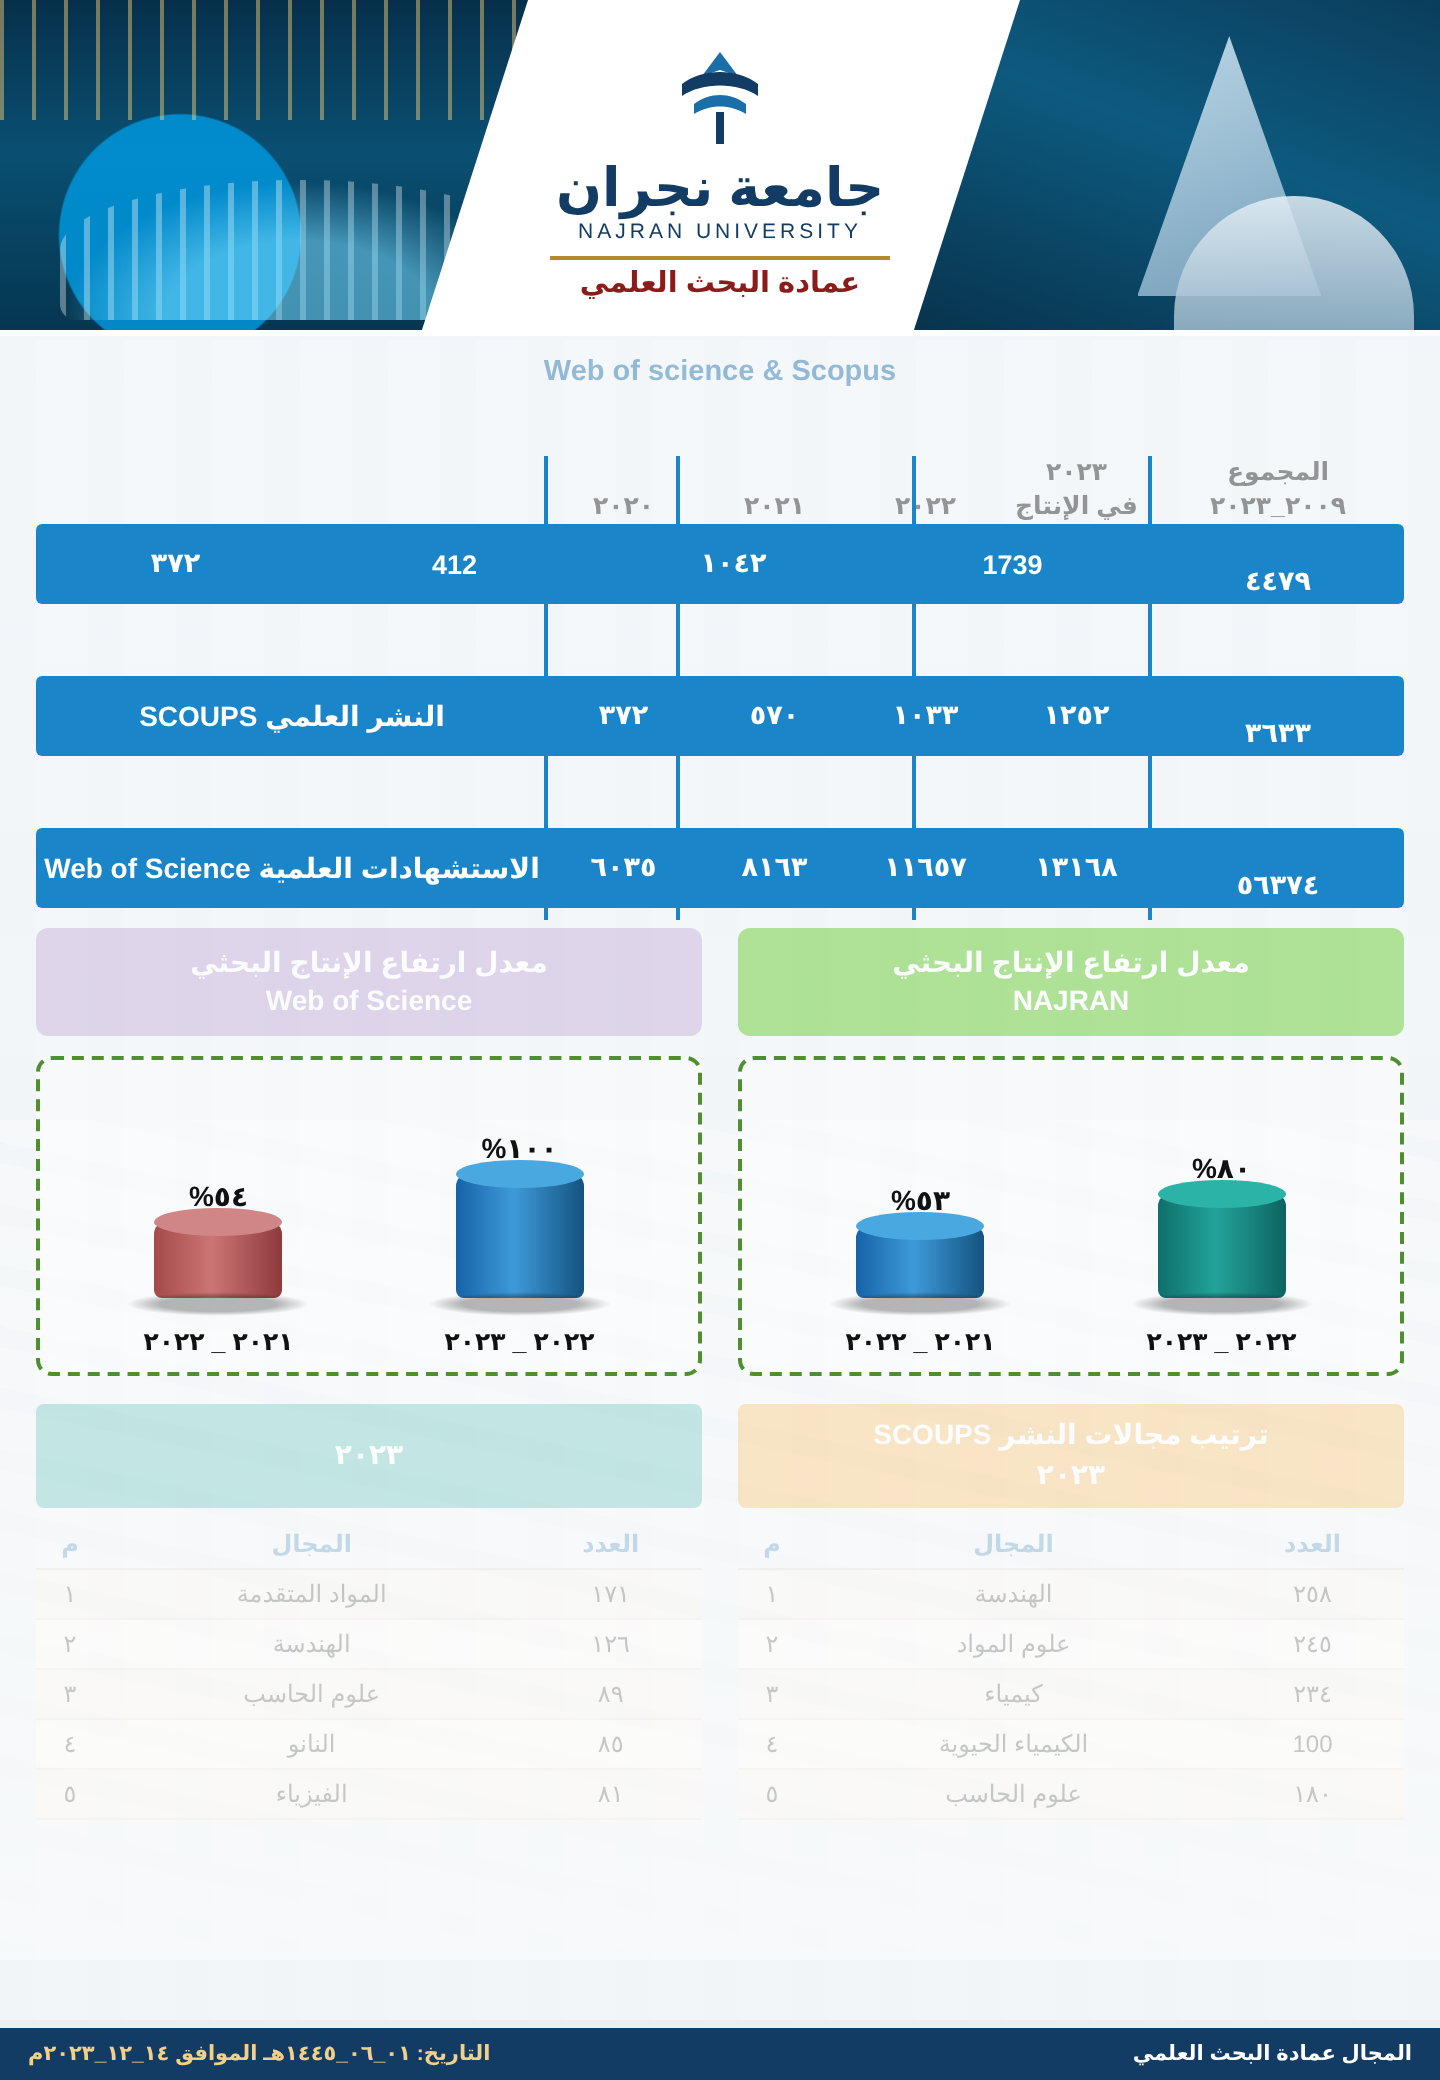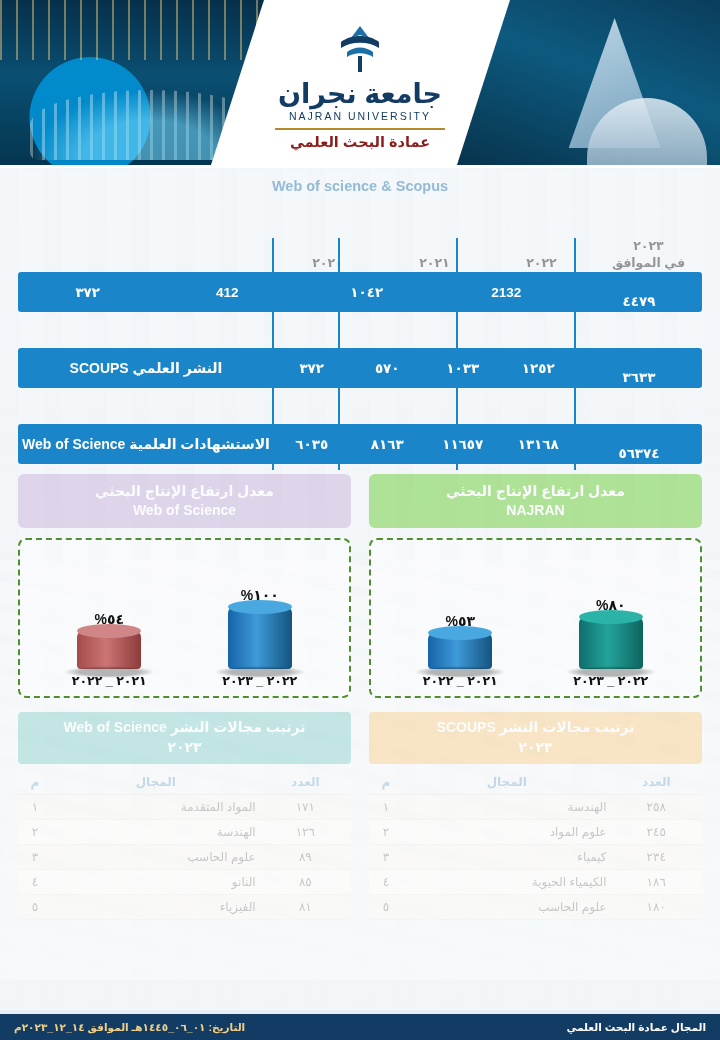--- a/index.html
+++ b/index.html
@@ -105,21 +105,21 @@
     position: absolute; left: 130px; right: 130px; top: 0; height: 56px;
     background: #8d8d8d; color: #fff; display: flex; align-items: center; justify-content: center;
     font-size: 17px; font-weight: bold;
   }
   .title-side { position: absolute; top: 0; width: 12px; height: 56px; background: #c9c9c9; }
   .title-side.l { left: 118px; }
   .title-side.r { right: 118px; }
 
   .section-cap {
     text-align: center; color: #1b6fa8; font-weight: bold; font-size: 14.5px;
-    margin: 10px 0 16px;
+    margin: 10px 0 6px;
   }
 
   
   .stats { margin: 0 18px; }
   .stats-head { display: flex; align-items: flex-end; height: 62px; }
   .sh-cell {
     text-align: center; color: #1a1a1a; font-weight: bold; font-size: 12.5px; line-height: 1.35;
   }
   .sh-label { flex: 0 0 256px; }
   .sh-num { flex: 1 1 0; }
@@ -160,21 +160,21 @@
   .cyl-wrap { width: 118px; text-align: center; position: relative; }
   .cyl-pct { font-size: 14px; font-weight: bold; color: #111; margin-bottom: 4px; }
   .cyl {
     width: 64px; margin: 0 auto; position: relative; border-radius: 6px 6px 4px 4px;
   }
   .cyl .top { position: absolute; left: 0; right: 0; top: -7px; height: 14px; border-radius: 50%; }
   .cyl .shadow {
     position: absolute; left: -14px; right: -14px; bottom: -9px; height: 12px;
     background: radial-gradient(ellipse at 50% 50%, rgba(0,0,0,.28) 0 45%, rgba(0,0,0,0) 70%);
   }
-  .cyl-cap { font-size: 12.5px; font-weight: bold; color: #111; margin-top: 4px; letter-spacing: .5px; }
+  .cyl-cap { font-size: 12.5px; font-weight: bold; color: #111; margin-top: 14px; letter-spacing: .5px; }
 
   .c-teal { background: linear-gradient(90deg,#0e6f6b 0%, #23a39a 45%, #0d6460 100%); }
   .c-teal .top { background: #2bb3a8; }
   .c-blue { background: linear-gradient(90deg,#1663a8 0%, #3e9ad8 45%, #14537f 100%); }
   .c-blue .top { background: #4aa8e0; }
   .c-red { background: linear-gradient(90deg,#a44a4a 0%, #cc7575 45%, #8e3b3b 100%); }
   .c-red .top { background: #d08686; }
 
   
   .ranks { display: flex; gap: 18px; margin: 14px 18px 0; }
@@ -188,21 +188,21 @@
   table.rank { width: 100%; border-collapse: collapse; margin-top: 6px; }
   table.rank th {
     color: #1b6fa8; font-size: 12px; font-weight: bold; padding: 5px 4px;
     border-bottom: 1px solid #d8cfc2;
   }
   table.rank td {
     font-size: 12px; color: #222; text-align: center; padding: 5px 4px;
     border-bottom: 1px solid #e5ded2; background: #fbf8f2;
   }
   table.rank tr:nth-child(odd) td { background: #f4efe6; }
-  table.rank td.field { text-align: right; }
+  table.rank td.field { text-align: center; }
 
   
   .footer {
     position: absolute; left: 0; right: 0; bottom: 0; height: 26px;
     background: #123c63; color: #fff; display: flex; align-items: center;
     justify-content: space-between; padding: 0 14px; font-size: 10.5px; font-weight: bold;
   }
   .footer .date { color: #f3d08a; }
 </style>
 </head>
@@ -233,38 +233,42 @@
       <div class="logo-rule"></div>
       <div class="logo-sub">عمادة البحث العلمي</div>
     </div>
   </div>
 
 
   <div class="section-cap">Web of science &amp; Scopus</div>
 
   <div class="stats">
     <div class="stats-head">
+      <div class="sh-cell sh-total">
+        <div>المجموع</div>
+        <div>٢٠٠٩_٢٠٢٣</div>
+      </div>
       <div class="sh-cell sh-num">
         <div>٢٠٢٣</div>
-        <div>في الموافق</div>
+        <div>في الإنتاج</div>
       </div>
       <div class="sh-cell sh-num">٢٠٢٢</div>
       <div class="sh-cell sh-num">٢٠٢١</div>
       <div class="sh-cell sh-num">٢٠٢٠</div>
       <div class="sh-cell sh-label"></div>
     </div>
 
     <div class="stat-row">
       <div class="bar"></div>
       <div class="vsep" style="right:126px"></div>
       <div class="vsep" style="right:244px"></div>
       <div class="vsep" style="right:362px"></div>
       <div class="vsep" style="right:428px"></div>
       <div class="cell total">٤٤٧٩</div>
-      <div class="cell num">2132</div>
+      <div class="cell num">1739</div>
       <div class="cell num">١٠٤٢</div>
       <div class="cell num">412</div>
       <div class="cell num">٣٧٢</div>
     </div>
 
     <div class="stat-row">
       <div class="bar"></div>
       <div class="vsep" style="right:126px"></div>
       <div class="vsep" style="right:244px"></div>
       <div class="vsep" style="right:362px"></div>
@@ -369,36 +373,35 @@
             <td>٢٤٥</td>
             <td class="field">علوم المواد</td>
             <td>٢</td>
           </tr>
           <tr>
             <td>٢٣٤</td>
             <td class="field">كيمياء</td>
             <td>٣</td>
           </tr>
           <tr>
-            <td>١٨٦</td>
+            <td>100</td>
             <td class="field">الكيمياء الحيوية</td>
             <td>٤</td>
           </tr>
           <tr>
             <td>١٨٠</td>
             <td class="field">علوم الحاسب</td>
             <td>٥</td>
           </tr>
         </tbody>
       </table>
     </div>
 
     <div class="rank-col">
       <div class="rank-head teal">
-        <div>ترتيب مجالات النشر Web of Science</div>
         <div>٢٠٢٣</div>
       </div>
       <table class="rank">
         <thead>
           <tr>
             <th>العدد</th>
             <th>المجال</th>
             <th style="width:34px">م</th>
           </tr>
         </thead>

